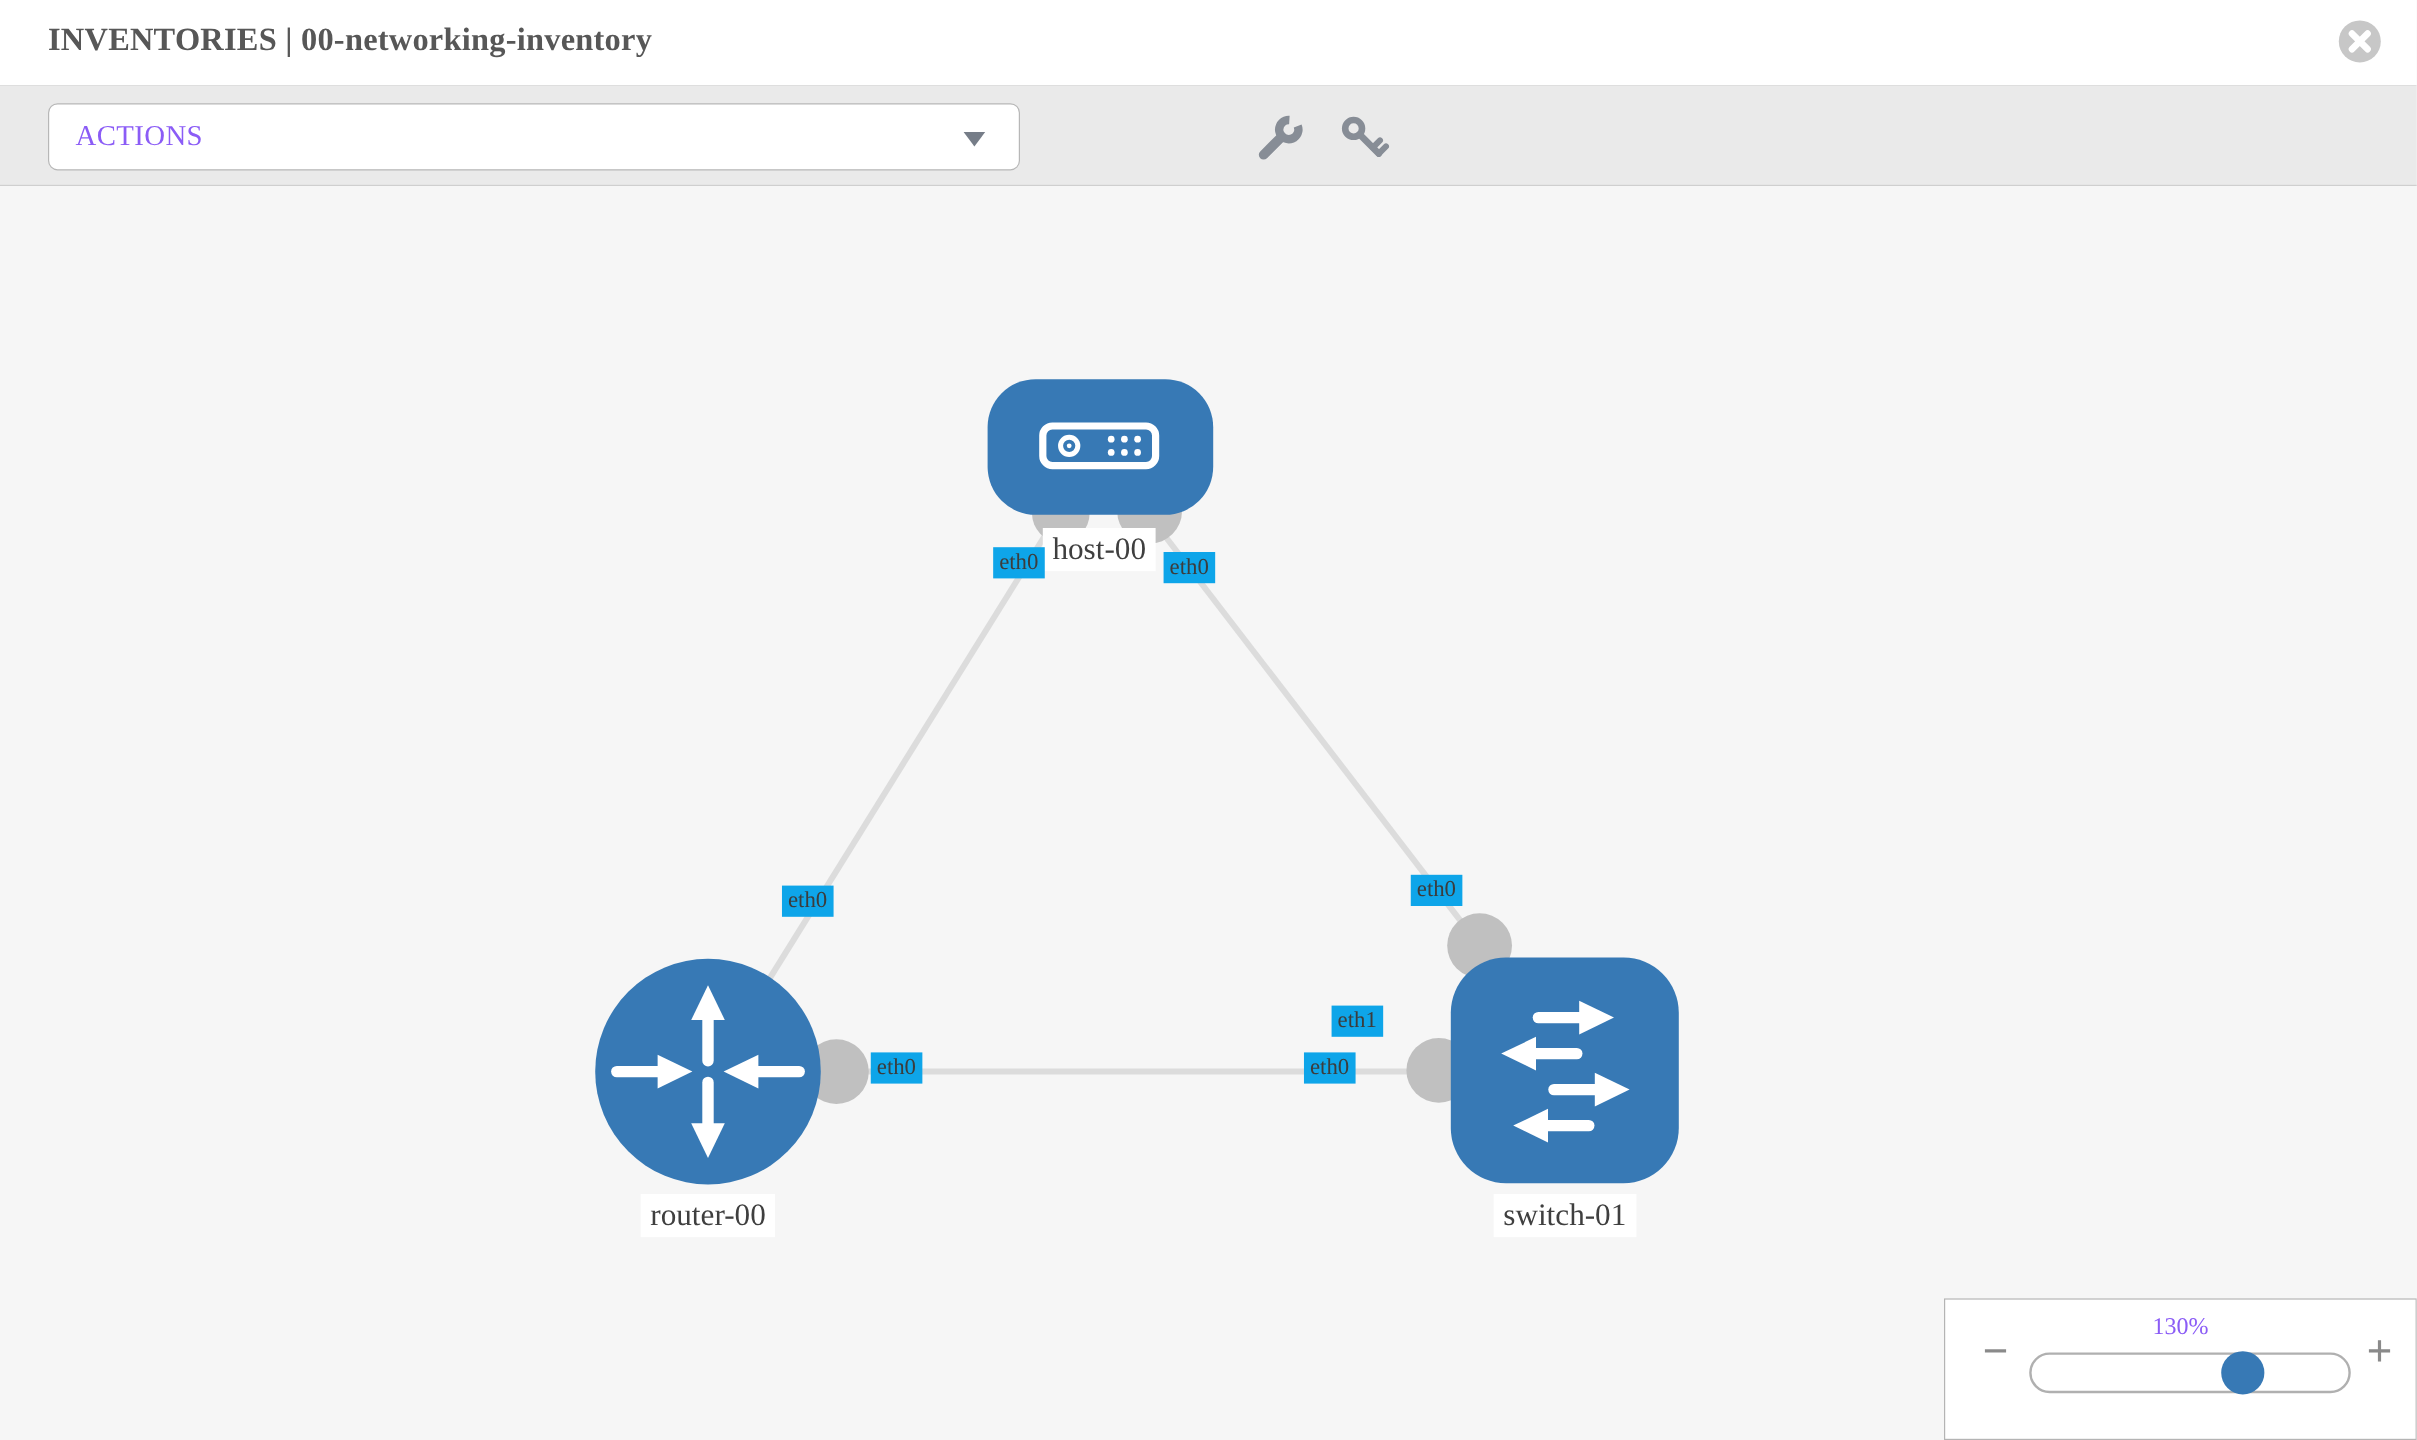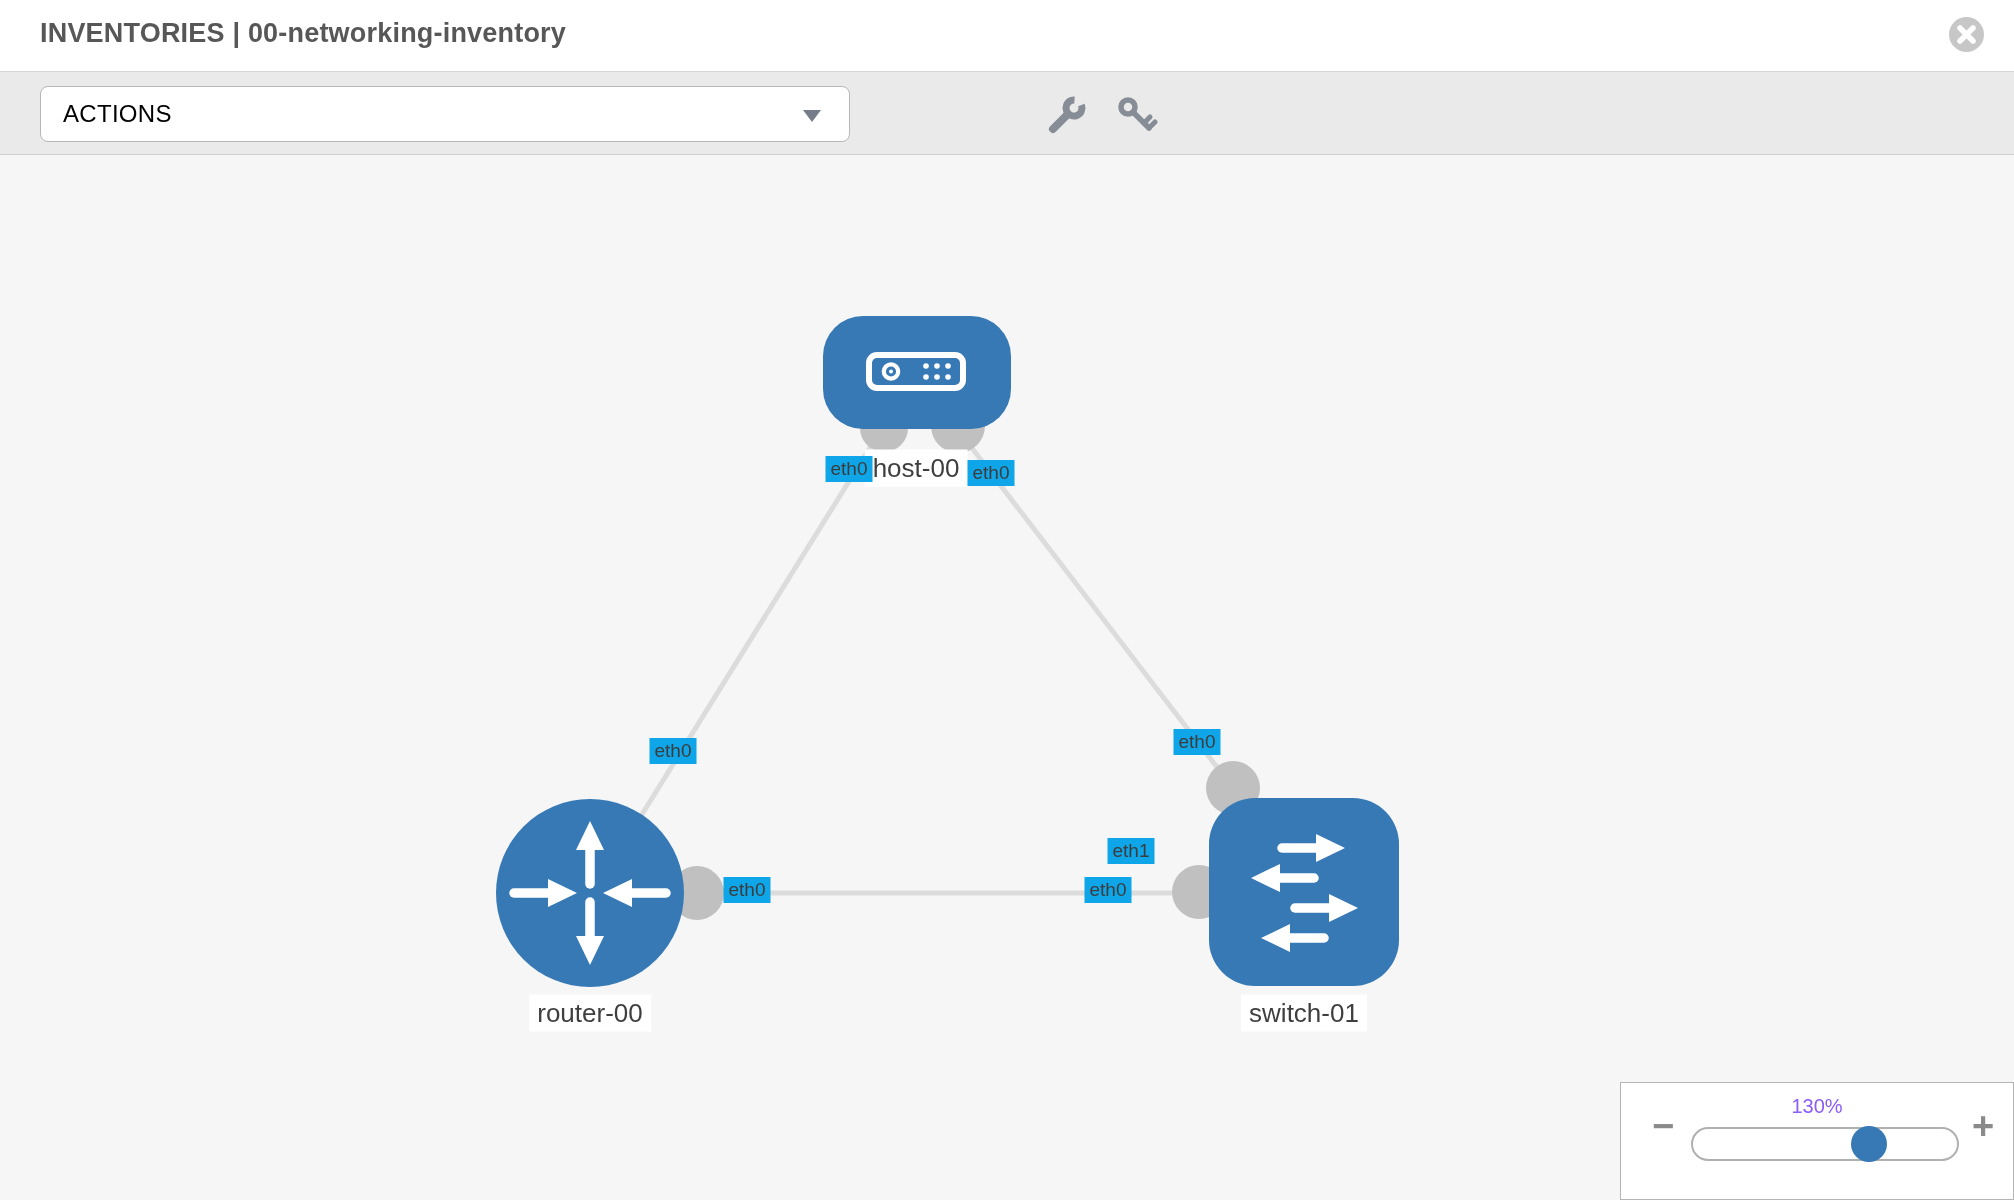--- a/index.html
+++ b/index.html
@@ -1,17 +1,17 @@
 <!DOCTYPE html>
 <html><head>
 <meta charset="utf-8">
 <style>
   * { margin: 0; padding: 0; box-sizing: border-box; }
   html, body { width: 2014px; height: 1200px; font-family: "Liberation Sans", "DejaVu Sans", sans-serif; }
-  .window { position: relative; width: 2014px; height: 1200px; background: #f6f6f6; overflow: hidden; }
+  .window { position: relative; width: 2014px; height: 1200px; background: #f6f6f6; overflow: hidden; font-family: Liberation Serif, serif; }
 
   
   .header {
     position: absolute; left: 0; top: 0; width: 2014px; height: 72px;
     background: #ffffff; border-bottom: 1px solid #d6d6d6; z-index: 30;
   }
   .page-title {
     position: absolute; left: 40px; top: 18px;
     font-size: 27px; font-weight: 700; color: #575757; letter-spacing: 0.2px;
   }
@@ -25,21 +25,21 @@
   .toolbar {
     position: absolute; left: 0; top: 72px; width: 2014px; height: 83px;
     background: #eaeaea; border-bottom: 1px solid #cfcfcf; z-index: 30;
   }
   .select-box {
     position: absolute; top: 14px; height: 56px; width: 810px;
     background: #ffffff; border: 1px solid #b7b7b7; border-radius: 8px;
     display: flex; align-items: center; cursor: pointer;
   }
   .select-box .select-label {
-    margin-left: 22px; font-size: 24px; color: #000000; letter-spacing: 0.3px;
+    margin-left: 22px; font-size: 24px; color: #8b5cf6; letter-spacing: 0.3px;
   }
   .caret {
     position: absolute; right: 28px; top: 23px; width: 0; height: 0;
     border-left: 9px solid transparent; border-right: 9px solid transparent;
     border-top: 12px solid #767d88;
   }
   .tool-icon { position: absolute; top: 21px; width: 44px; height: 44px; cursor: pointer; }
 
   
   .canvas { position: absolute; left: 0; top: 155px; width: 2014px; height: 1045px; background: #f6f6f6; }
@@ -175,21 +175,21 @@
         <rect x="1209" y="798" width="190" height="188" rx="46" fill="#3779b5"></rect>
         <g>
           <use href="#arrow" transform="translate(1288,848) rotate(90)"></use>
           <use href="#arrow" transform="translate(1308,878) rotate(-90)"></use>
           <use href="#arrow" transform="translate(1301,908) rotate(90)"></use>
           <use href="#arrow" transform="translate(1318,938) rotate(-90)"></use>
         </g>
       </g>
     </svg>
 
-    <div class="node-label" style="left:916px; top:303px;margin-top:10px;">host-00</div>
+    <div class="node-label" style="left:916px; top:303px;">host-00</div>
     <div class="node-label" style="left:590px; top:858px;text-align:right;">router-00</div>
     <div class="node-label" style="left:1304px; top:858px;">switch-01</div>
 
     <div class="iface-label" style="left:849px; top:314px;">eth0</div>
     <div class="iface-label" style="left:991px; top:318px;">eth0</div>
     <div class="iface-label" style="left:673px; top:596px;">eth0</div>
     <div class="iface-label" style="left:1197px; top:587px;">eth0</div>
     <div class="iface-label" style="left:747px; top:735px;">eth0</div>
     <div class="iface-label behind" style="left:1108px; top:735px;">eth0</div>
     <div class="iface-label" style="left:1131px; top:696px;">eth1</div>

